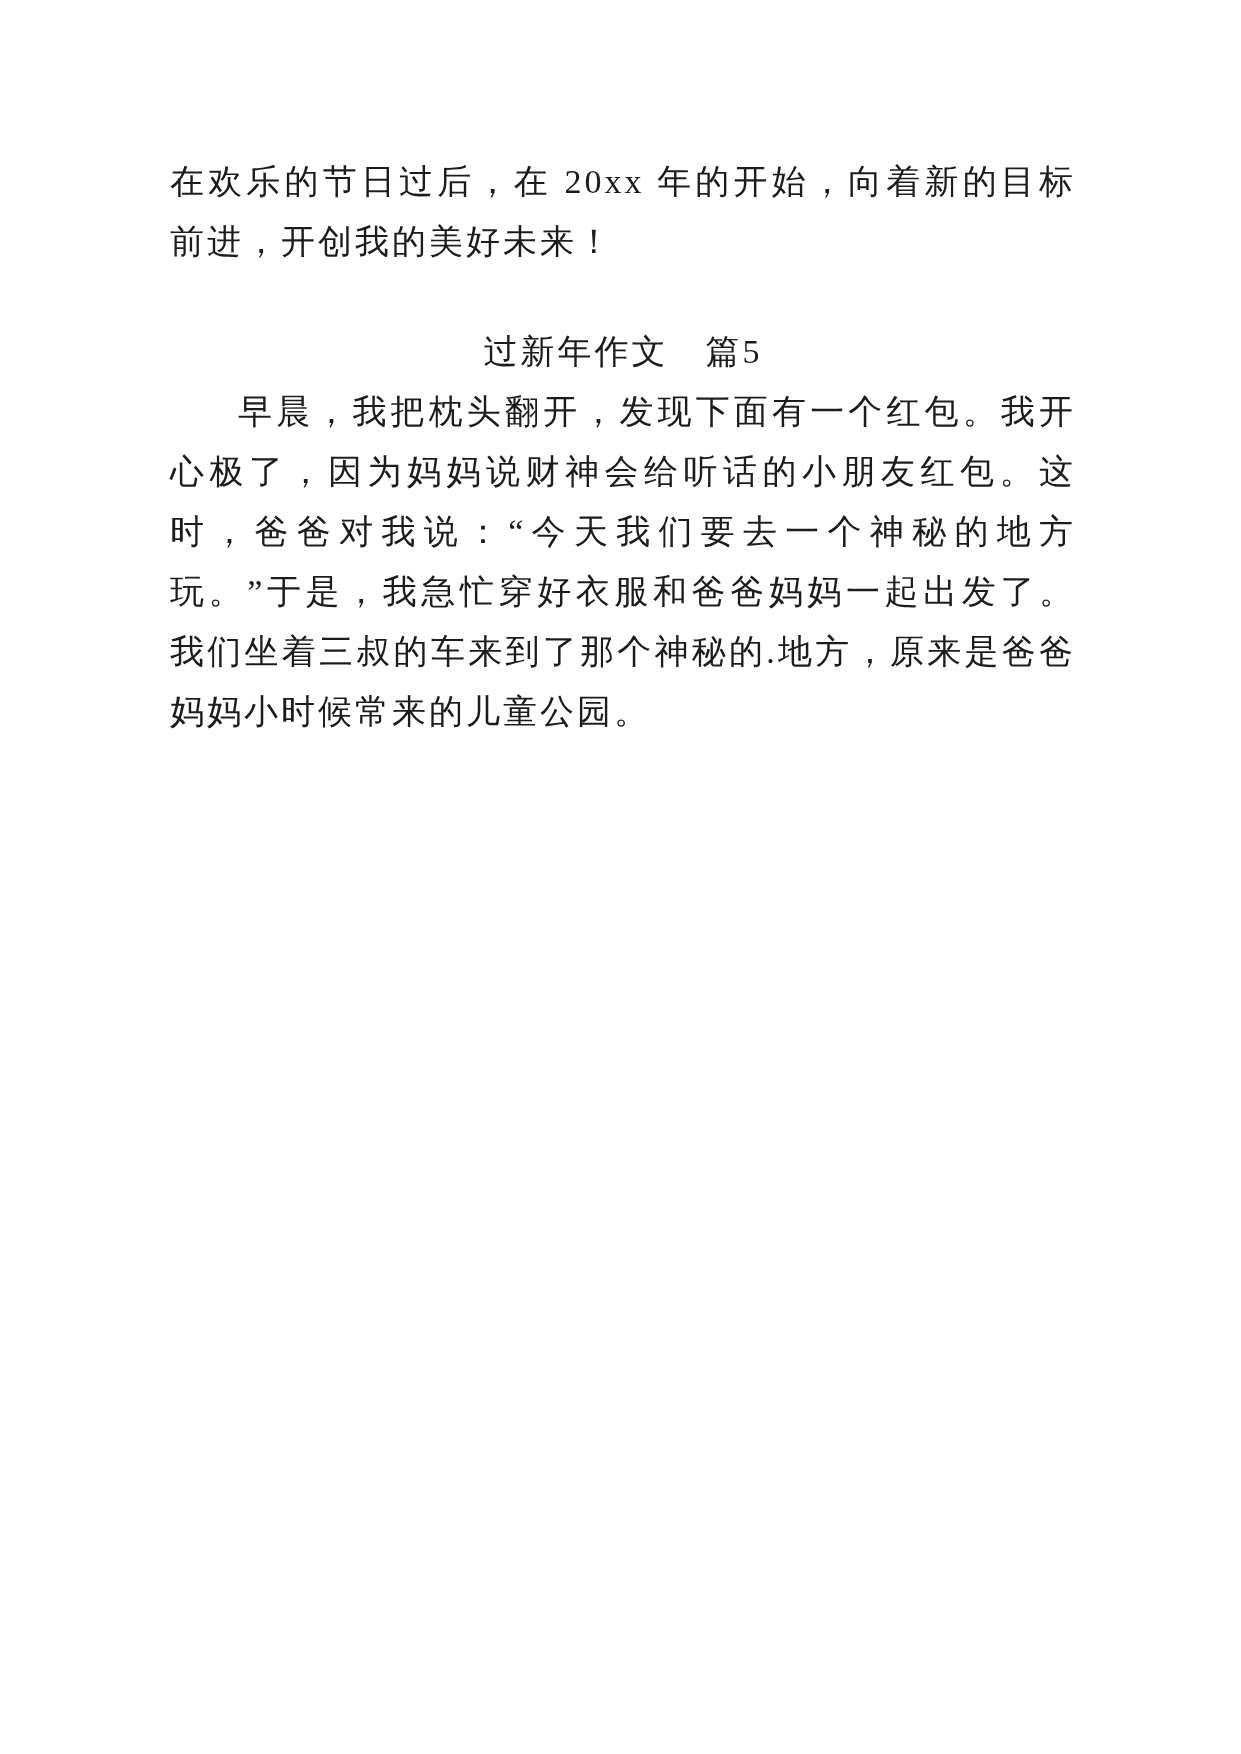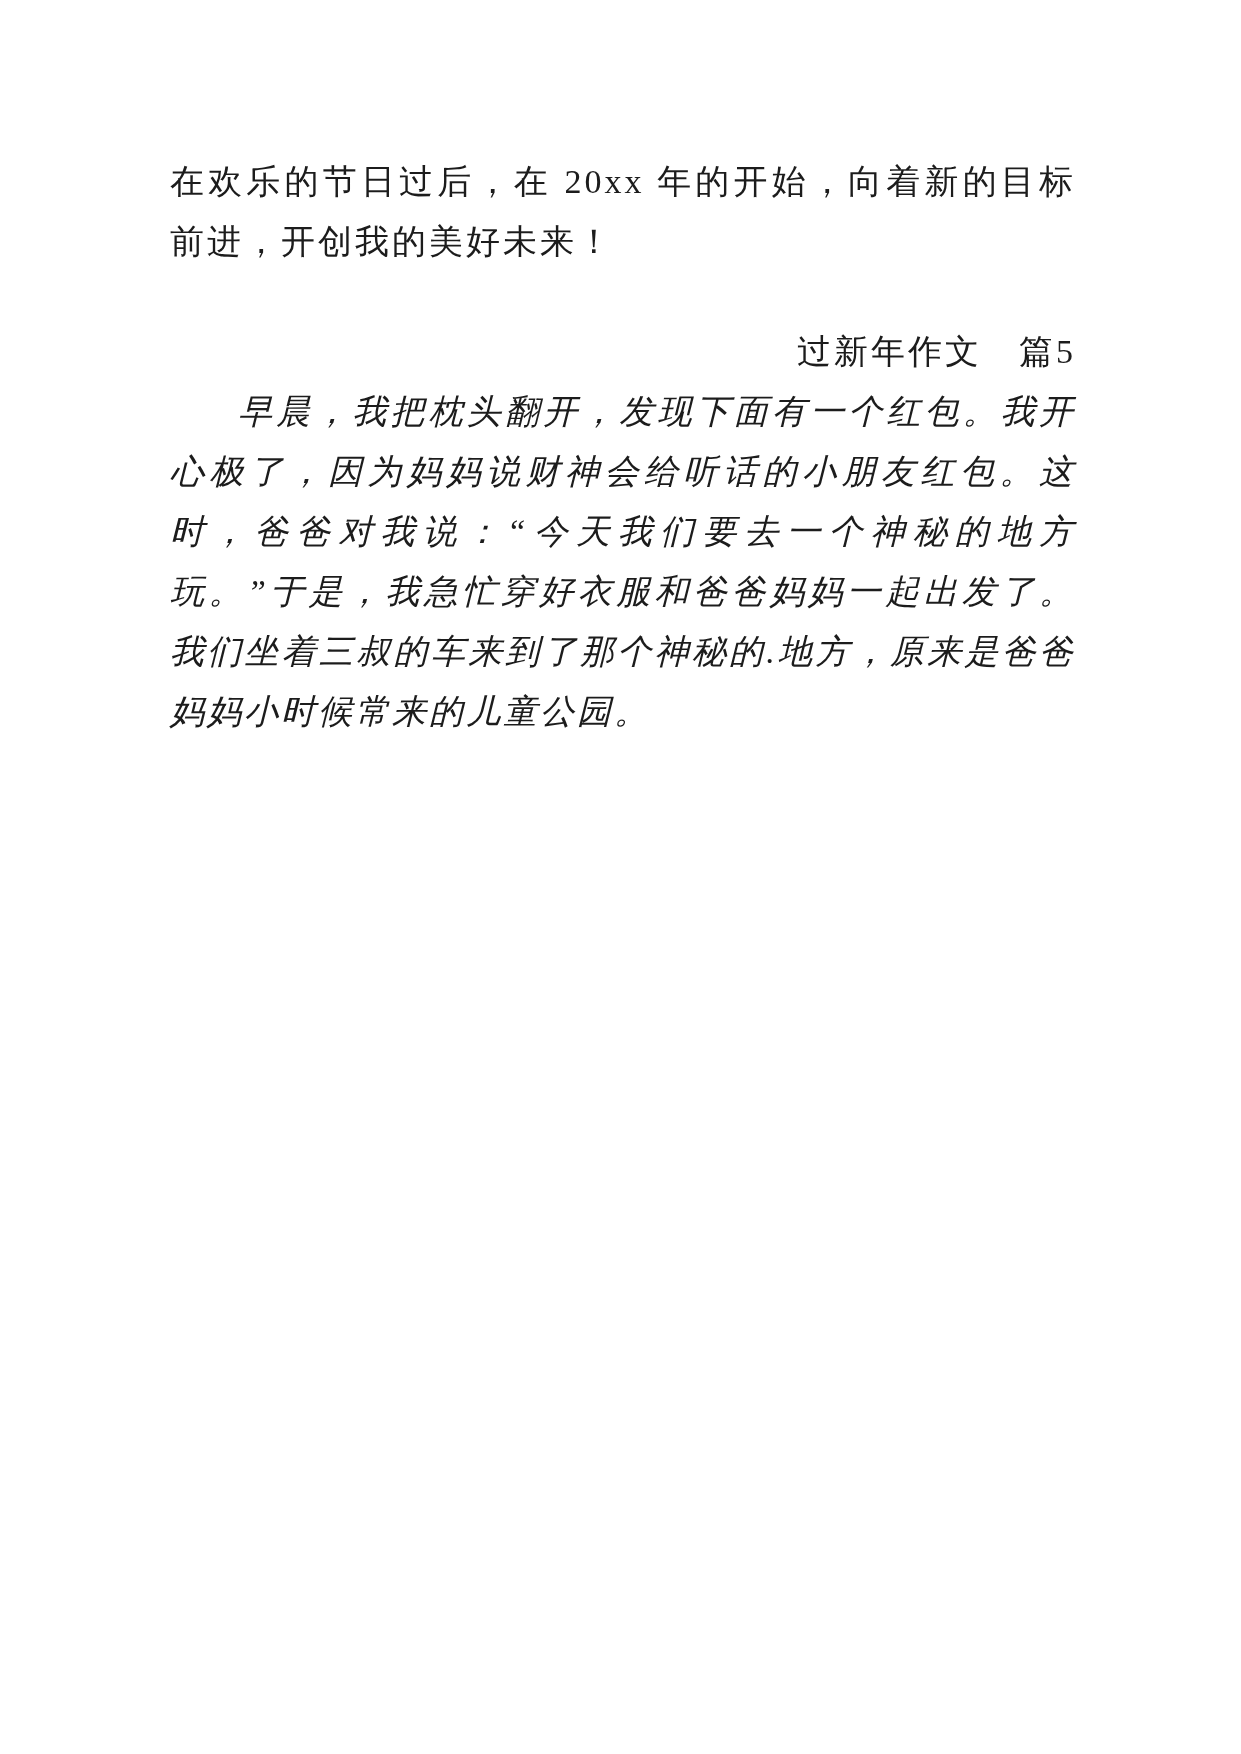--- a/index.html
+++ b/index.html
@@ -24,25 +24,24 @@
     letter-spacing: 3px;
     text-align: justify;
     margin: 0;
     font-weight: 400;
   }
   .intro-para {
     text-indent: 0;
   }
   .section-title {
     margin-top: 50px;
-    text-align: right;
+    text-align: center;
   }
   .body-para {
     text-indent: 2em;
-    font-style: italic;
   }
 </style>
 </head>
 <body>
 
 <div class="page">
   <p class="doc-text intro-para">在欢乐的节日过后，在 20xx 年的开始，向着新的目标前进，开创我的美好未来！</p>
 
   <p class="doc-text section-title">过新年作文　篇5</p>
 

